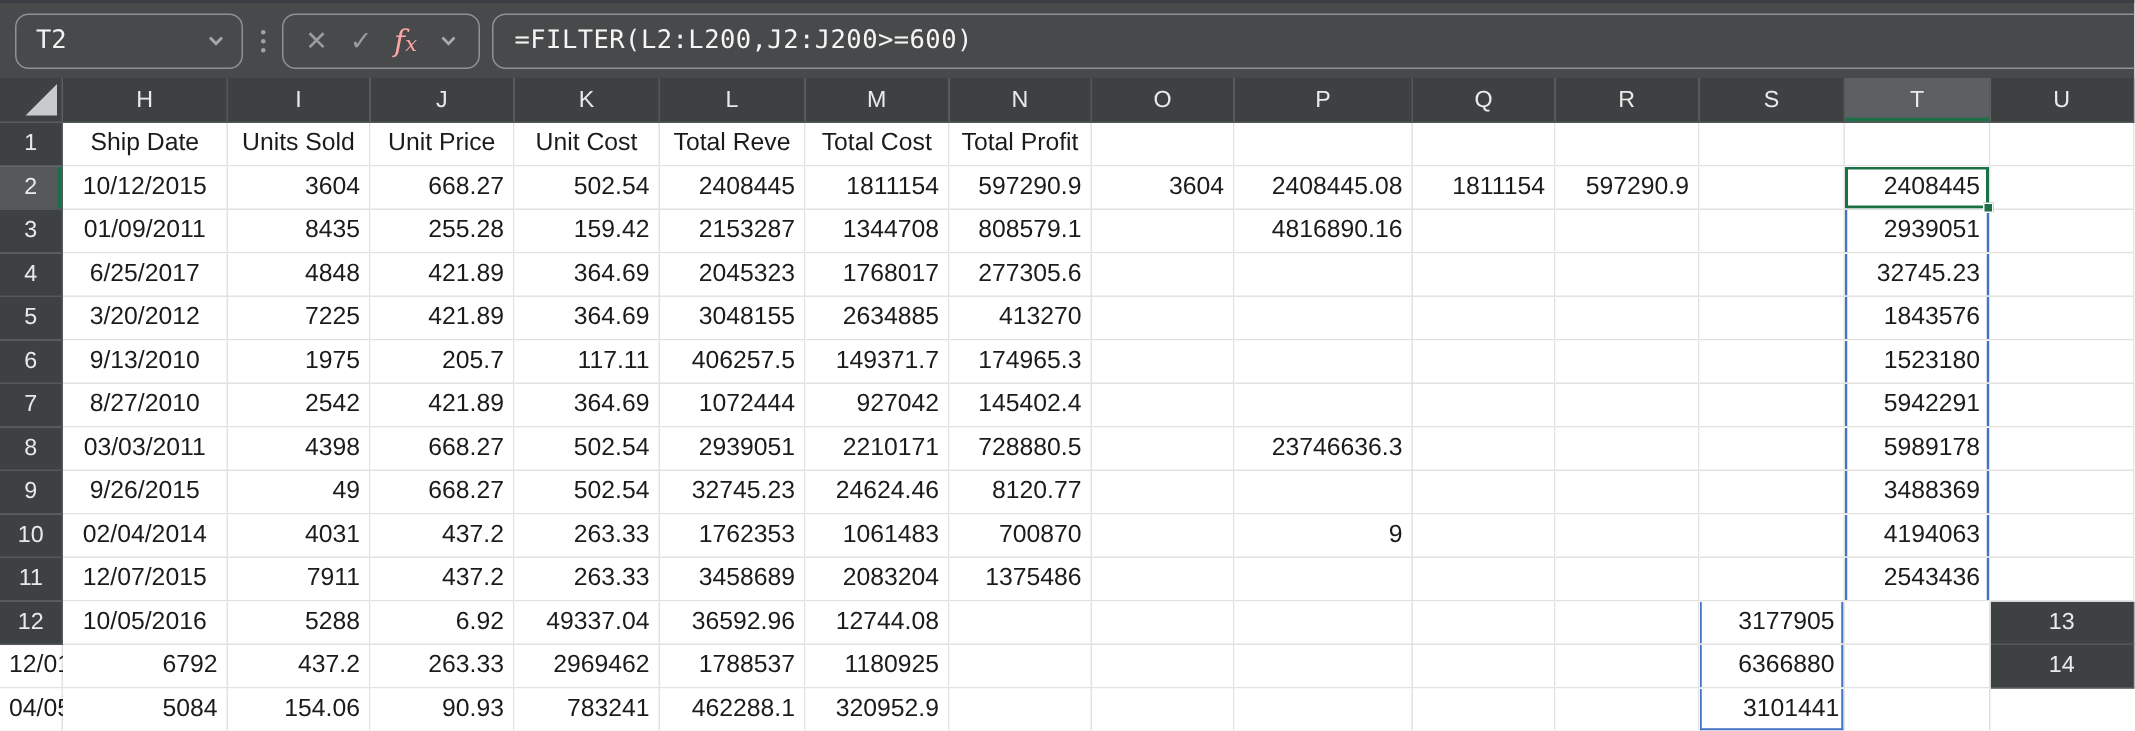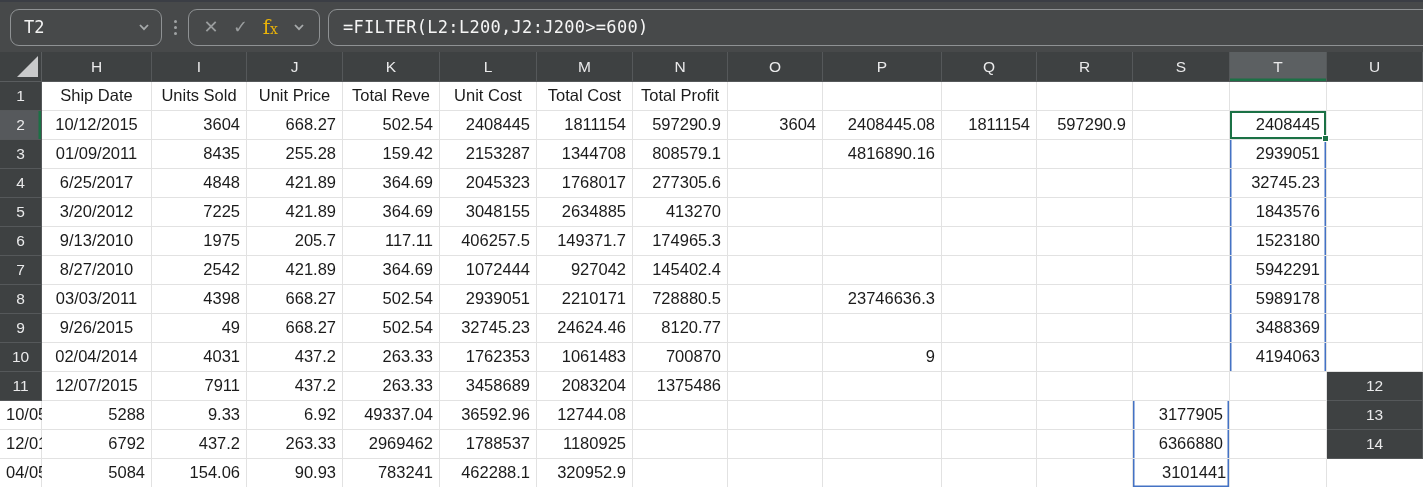--- a/index.html
+++ b/index.html
@@ -14,21 +14,21 @@
             display:flex; align-items:center; background:transparent; }
   .namebox { width:152px; margin-left:10px; }
   .namebox .val { flex:1; padding-left:13px; color:#f2f2f2; font-size:17px;
                   font-family:"DejaVu Sans Mono", monospace; }
   .chev { width:12px; height:12px; margin-right:11px; flex:0 0 auto; }
   .chev polyline { fill:none; stroke:#a7aaab; stroke-width:1.8; }
   .kebab { display:flex; flex-direction:column; gap:3px; margin:0 11px 0 12px; }
   .kebab i { width:3px; height:3px; border-radius:50%; background:#a0a3a4; }
   .actionbox { width:132px; justify-content:space-evenly; }
   .icon-x, .icon-check { color:#9a9d9e; font-size:18px; line-height:1; }
-  .icon-fx { color:#eab308; font-size:20px; 
+  .icon-fx { color:#fca5a5; font-size:20px; font-style:italic;
              font-family:"DejaVu Serif", serif; }
   .icon-fx small { font-size:14px; }
   .fx-chev { margin-right:0; }
   .formulabox { flex:1; margin-left:8px; margin-right:-14px; border-radius:9px;
                 padding-left:14px; color:#f5f5f5; font-size:17px;
                 font-family:"DejaVu Sans Mono", monospace; letter-spacing:.3px; }
 
   
   #sheet { display:grid; background:#fff; flex:1 1 auto; }
   .corner { background:#3e4142; position:relative;
@@ -103,22 +103,22 @@
       <div class="hdr">P</div>
       <div class="hdr">Q</div>
       <div class="hdr">R</div>
       <div class="hdr">S</div>
       <div class="hdr sel">T</div>
       <div class="hdr">U</div>
       <div class="rowhdr">1</div>
       <div class="cell txt">Ship Date</div>
       <div class="cell txt">Units Sold</div>
       <div class="cell txt">Unit Price</div>
+      <div class="cell txt">Unit Cost</div>
       <div class="cell txt">Total Reve</div>
-      <div class="cell txt">Unit Cost</div>
       <div class="cell txt">Total Cost</div>
       <div class="cell txt">Total Profit</div>
       <div class="cell txt"></div>
       <div class="cell txt"></div>
       <div class="cell txt"></div>
       <div class="cell txt"></div>
       <div class="cell txt"></div>
       <div class="cell txt"></div>
       <div class="cell txt"></div>
       <div class="rowhdr sel">2</div>
@@ -262,25 +262,25 @@
       <div class="cell num">437.2</div>
       <div class="cell num">263.33</div>
       <div class="cell num">3458689</div>
       <div class="cell num">2083204</div>
       <div class="cell num">1375486</div>
       <div class="cell num"></div>
       <div class="cell num"></div>
       <div class="cell num"></div>
       <div class="cell num"></div>
       <div class="cell num"></div>
+      <div class="cell num spill">2543436</div>
       <div class="cell num"></div>
       <div class="rowhdr">12</div>
       <div class="cell txt">10/05/2016</div>
       <div class="cell num">5288</div>
-      <div class="cell num">9.33</div>
       <div class="cell num">6.92</div>
       <div class="cell num">49337.04</div>
       <div class="cell num">36592.96</div>
       <div class="cell num">12744.08</div>
       <div class="cell num"></div>
       <div class="cell num"></div>
       <div class="cell num"></div>
       <div class="cell num"></div>
       <div class="cell num"></div>
       <div class="cell num spill">3177905</div>

